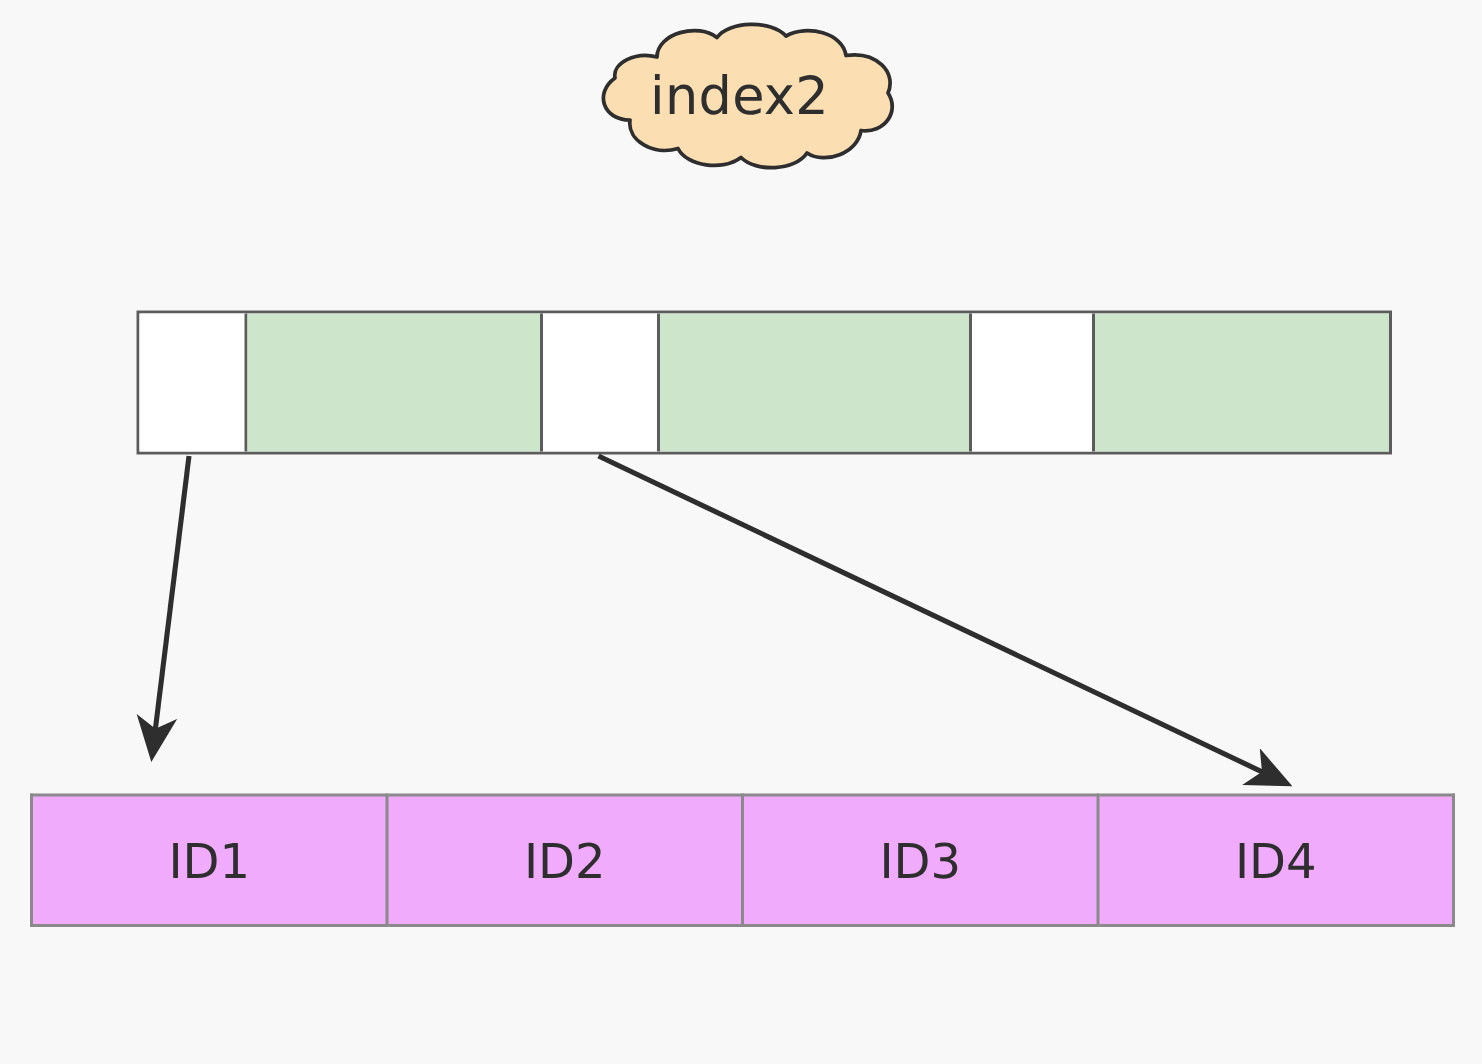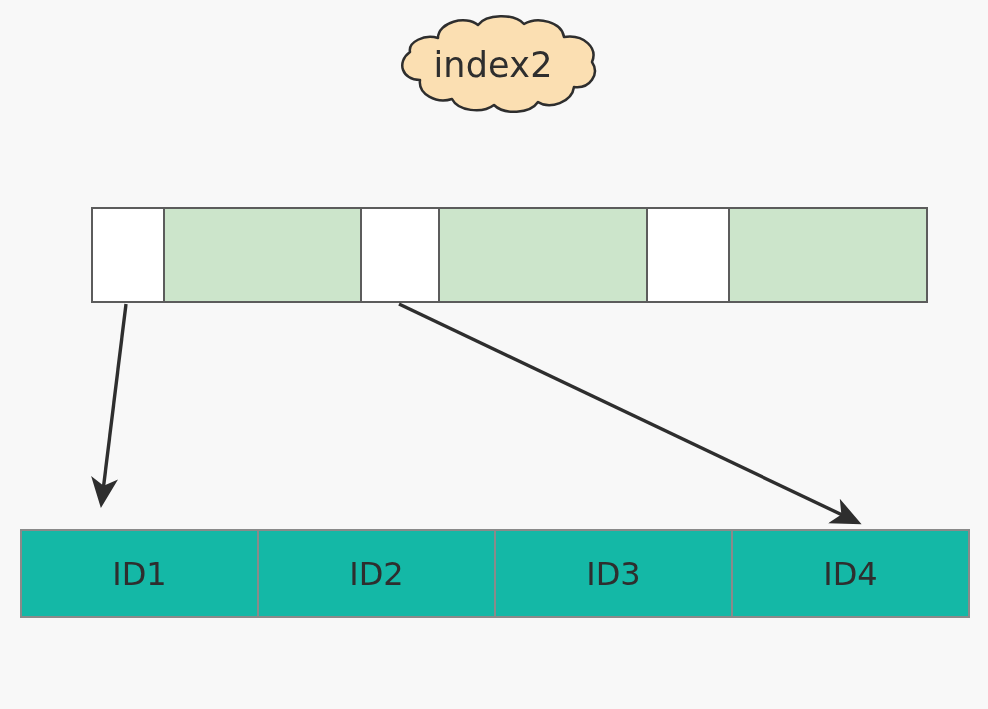--- a/index.html
+++ b/index.html
@@ -101,21 +101,21 @@
     text-align: center;
     vertical-align: middle;
     font-size: 32px;
     color: #2e2e2e;
     padding: 0;
   }
   .data-table tr.name-row td {
     background: #cce5cb;
   }
   .data-table tr.id-row td {
-    background: #14b8a6;
+    background: #f0abfc;
   }
 </style>
 </head>
 <body>
 
 <div id="stage">
 
   <div class="cloud-wrap">
     <svg viewBox="0 0 214 98" xmlns="http://www.w3.org/2000/svg">
       <path d="M 52 22

